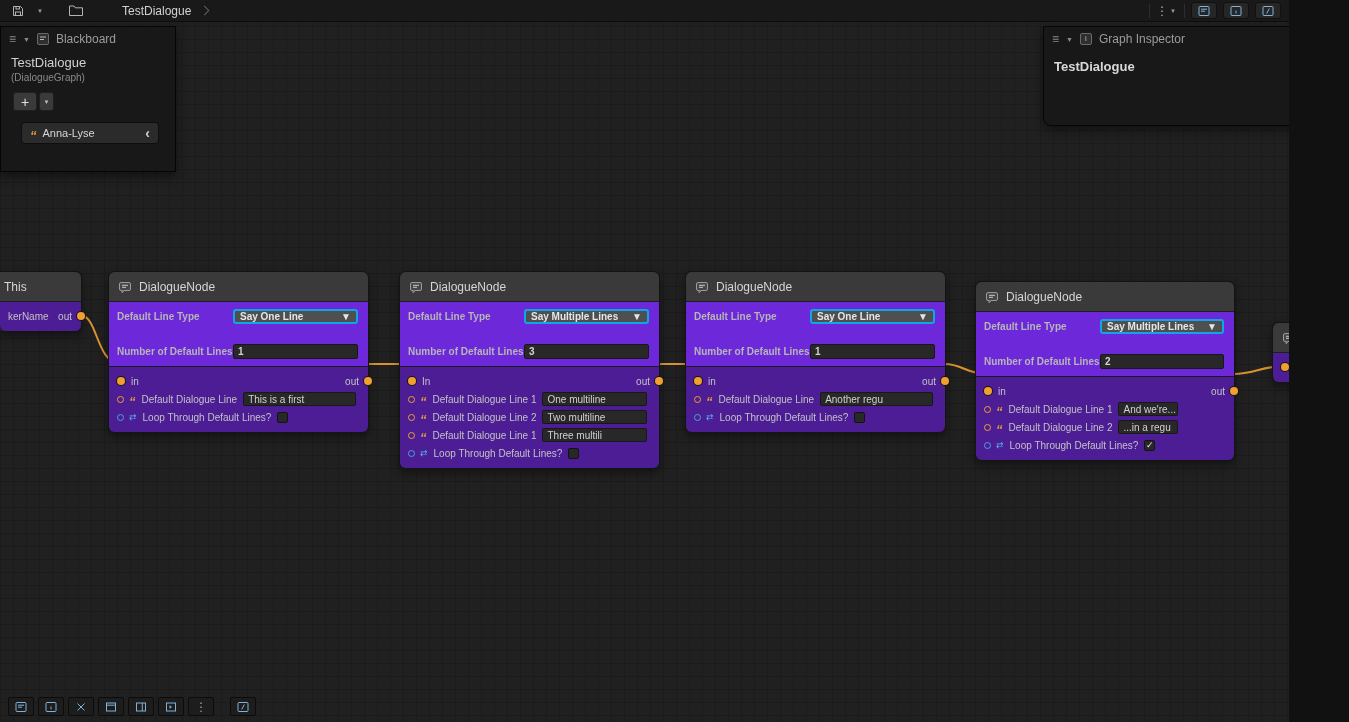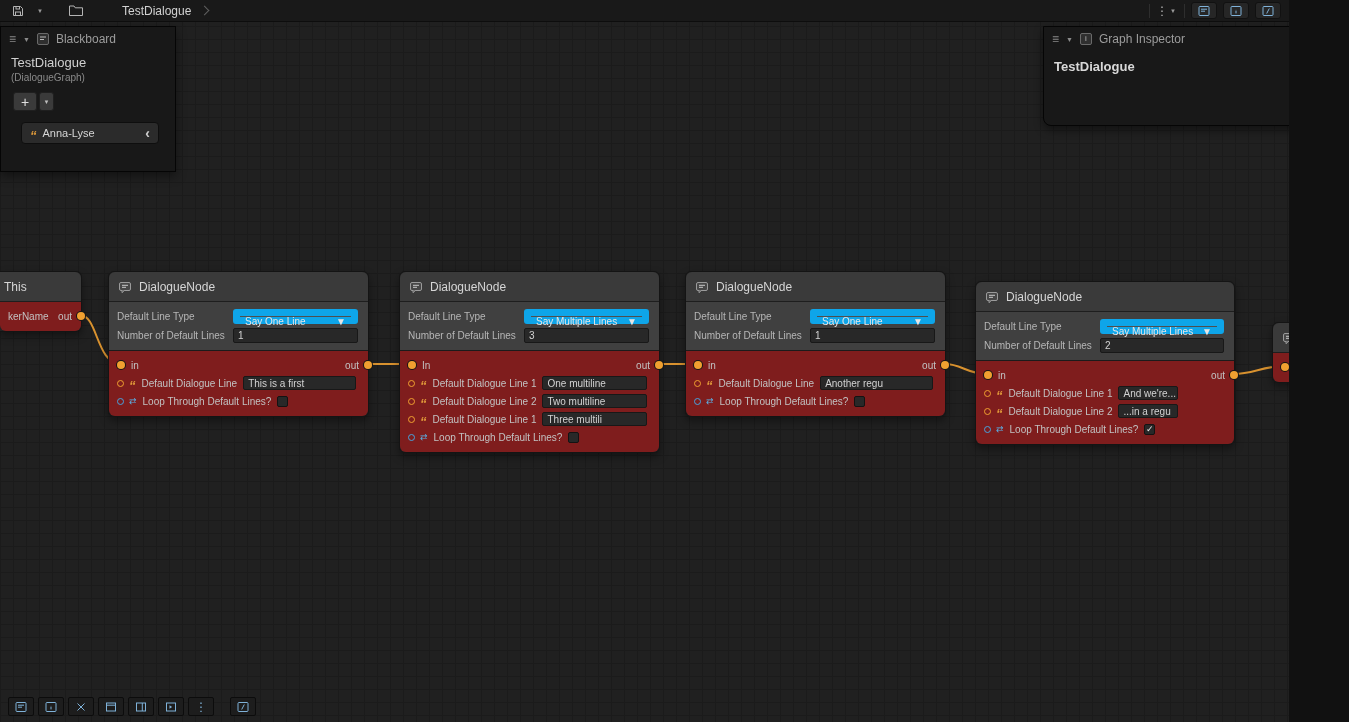--- a/index.html
+++ b/index.html
@@ -64,32 +64,32 @@
   
   .wires { position:absolute; inset:0; z-index:10; pointer-events:none; }
   .wires path { stroke:#d9922f; stroke-width:2; fill:none; }
 
   
   .node { position:absolute; z-index:20; background:#232323; border:1px solid #141414; border-radius:6px;
     box-shadow:0 4px 8px rgba(0,0,0,.4); }
   .node-title { display:flex; align-items:center; gap:7px; height:30px; padding:0 9px;
     background:#3a3a3a; border-bottom:1px solid #1e1e1e; border-radius:6px 6px 0 0; }
   .node-title span { font-size:12px; color:#d6d6d6; white-space:nowrap; }
-  .node-props { background:#404040; border-bottom:1px solid #1b1b1b; padding:7px 8px; display:flex;
-    flex-direction:column; gap:4px; }
+  .node-props { background:#6d28d9; border-bottom:1px solid #1b1b1b; padding:7px 8px; display:flex;
+    flex-direction:column; gap:20px;font-weight:bold; }
   .prop-row { display:flex; align-items:center; height:15px; }
   .prop-label { width:116px; flex:none; font-size:10px; color:#b6b6b6; white-space:nowrap; overflow:hidden; }
-  .dropdown { flex:1; height:15px; background:#4f4f4f; border:7px solid #0ea5e9; border-radius:3px;
-    display:flex; align-items:flex-start; padding:0 5px; margin-right:2px; }
+  .dropdown { flex:1; height:15px; background:#4f4f4f; border:2px solid #0ea5e9; border-radius:3px;
+    display:flex; align-items:flex-end; padding:0 5px; margin-right:2px; }
   .dropdown span { font-size:10px; color:#e6e6e6; white-space:nowrap; overflow:hidden; }
   .dd-arrow { margin-left:auto; font-size:6px; color:#cfcfcf; flex:none; }
   .textfield { flex:1; height:15px; background:#282828; border:1px solid #181818; border-radius:2px;
     display:flex; align-items:center; padding:0 4px; margin-right:2px; overflow:hidden; }
   .textfield span { font-size:10px; color:#d2d2d2; white-space:nowrap; }
-  .node-ports { position:relative; background:#7f1d1d; border-radius:0 0 6px 6px; padding:5px 0 6px; }
+  .node-ports { position:relative; background:#4c1d95; border-radius:0 0 6px 6px; padding:5px 0 6px; }
   .port-row { display:flex; align-items:center; height:18px; padding-left:8px; }
   .dot { width:8px; height:8px; border-radius:50%; flex:none; }
   .dot.filled { background:#f0a030; box-shadow:0 0 0 1px #161616; }
   .dot.hollow { width:7px; height:7px; background:transparent; border:1.5px solid #f0a030; }
   .dot.hollow.blue { border-color:#47a3dd; }
   .port-label { font-size:10px; color:#c2c2c2; margin-left:6px; white-space:nowrap; }
   .loopicon { font-size:9px; color:#5ab3e8; margin-left:5px; line-height:1; }
   .q-sm { margin-left:5px; }
   .line-field { flex:1; margin-left:6px; margin-right:12px; height:14px; }
   .line-field.narrow { flex:none; width:60px; }

